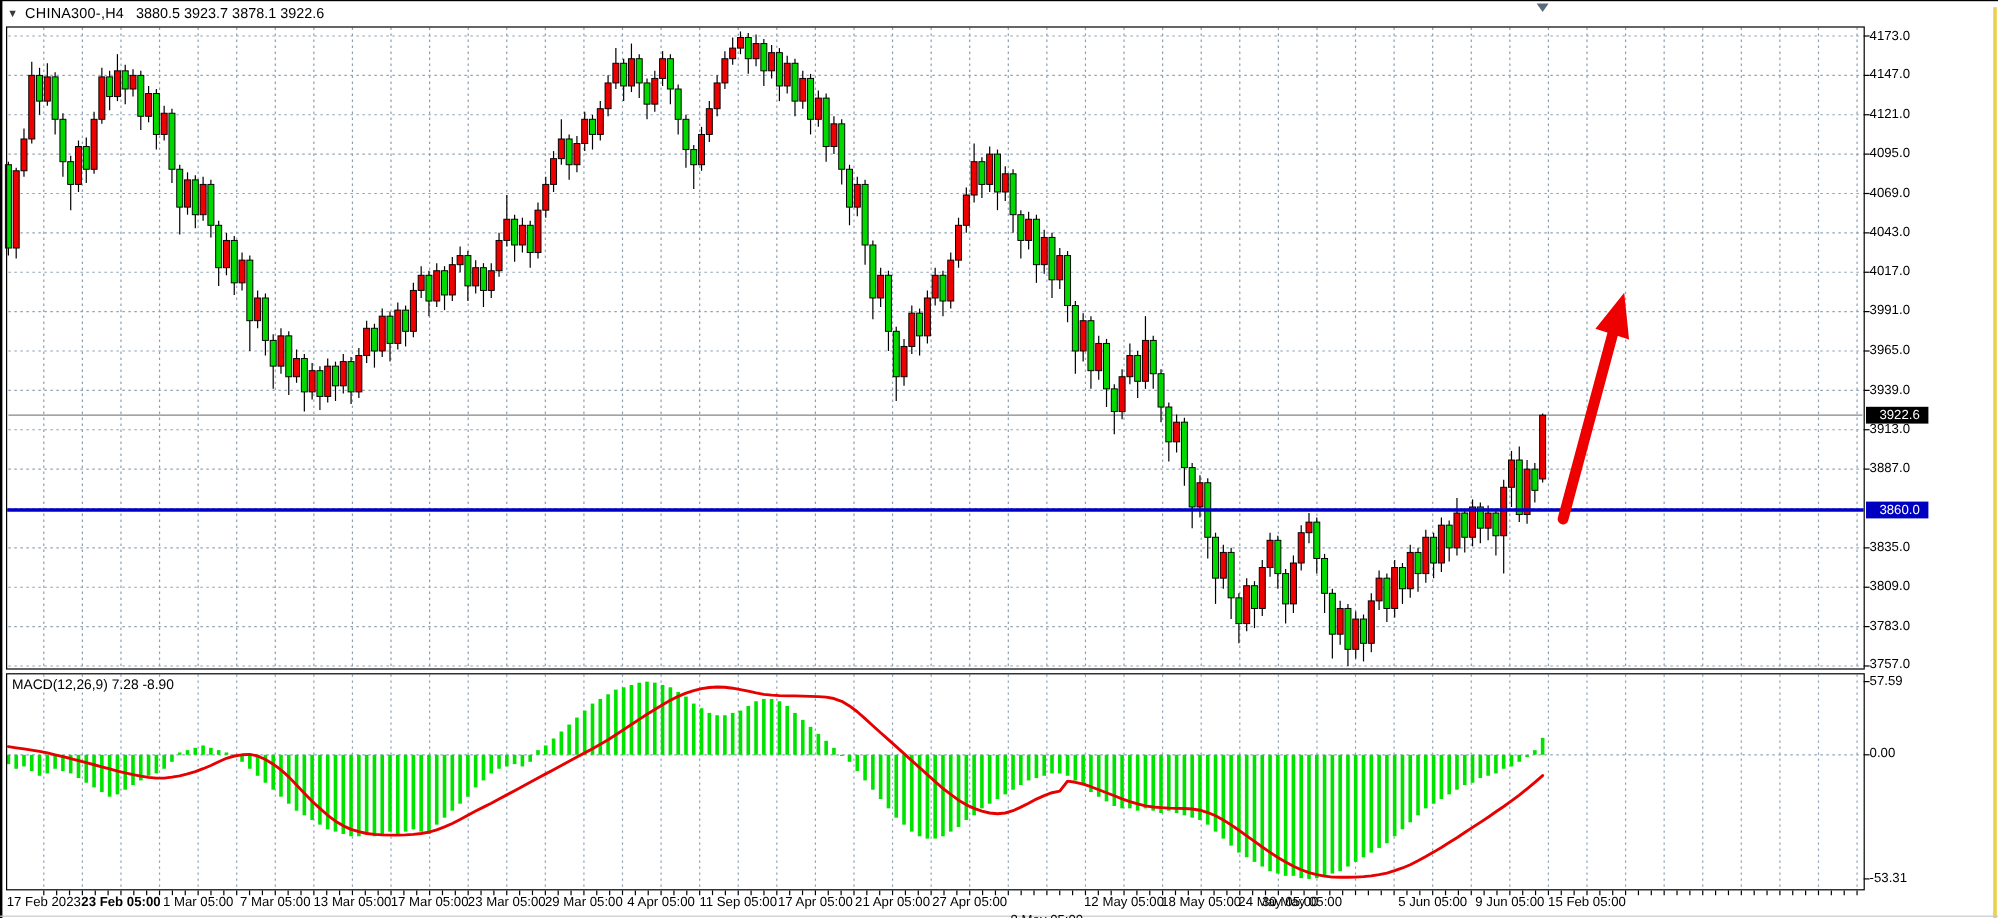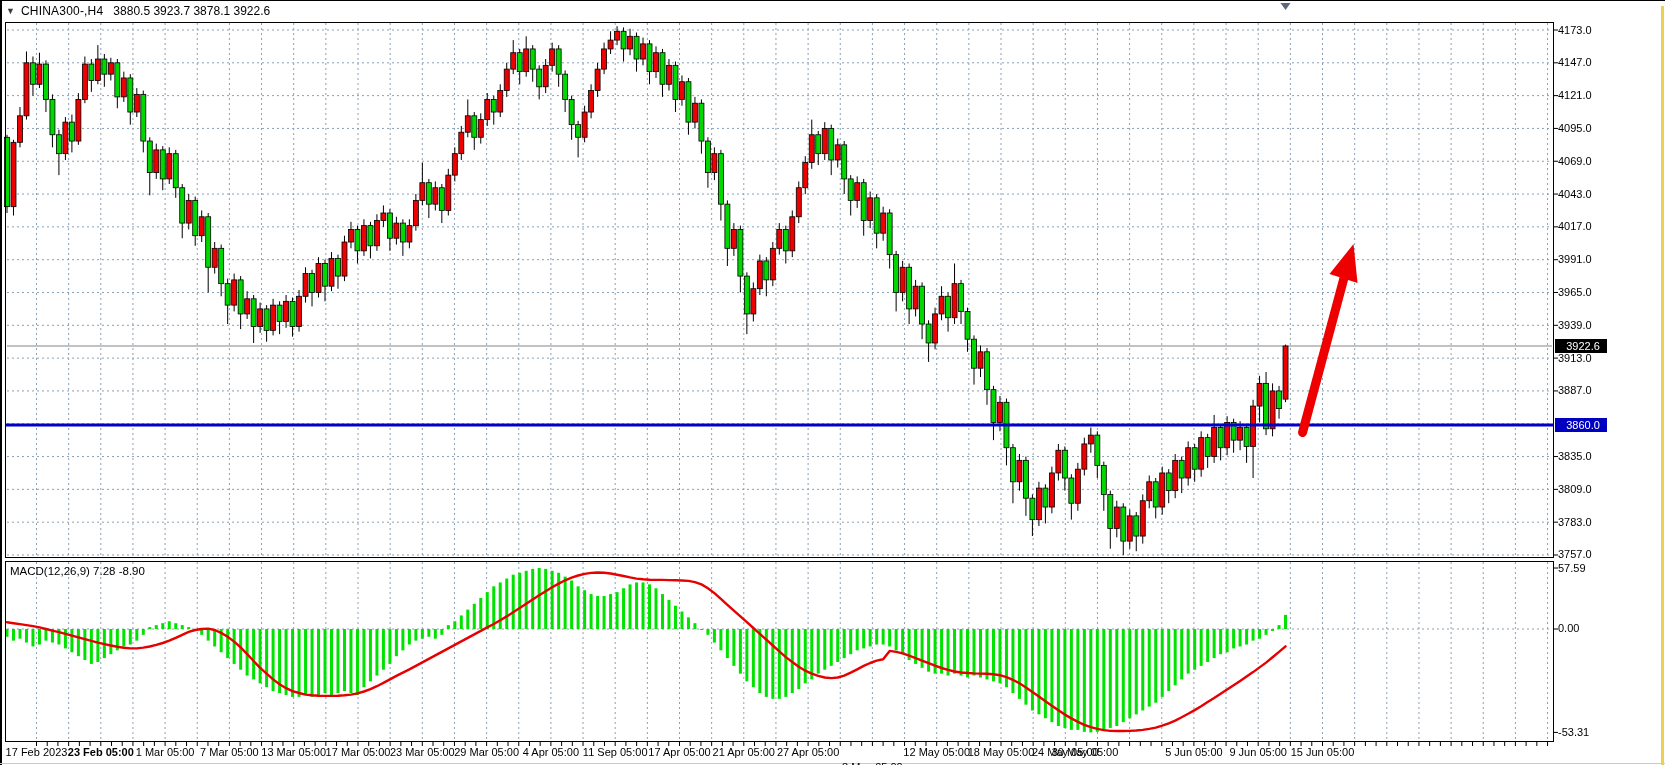--- a/index.html
+++ b/index.html
@@ -972,14 +972,14 @@
     <div class="dlabel" style="left: 679.5px;">17 Apr 05:00</div>
     <div class="dlabel" style="left: 743.8px;">21 Apr 05:00</div>
     <div class="dlabel" style="left: 808.1px;">27 Apr 05:00</div>
     <div class="dlabel" style="left: 872.4px; margin-top: 15px;">8 May 05:00</div>
     <div class="dlabel" style="left: 936.7px;">12 May 05:00</div>
     <div class="dlabel" style="left: 1001px;">18 May 05:00</div>
     <div class="dlabel" style="left: 1065.3px;">24 May 05:00</div>
     <div class="dlabel" style="left: 1085px;">30 May 05:00</div>
     <div class="dlabel" style="left: 1193.9px;">5 Jun 05:00</div>
     <div class="dlabel" style="left: 1258.2px;">9 Jun 05:00</div>
-    <div class="dlabel" style="left: 1322.5px;">15 Jun 05:00</div>
+    <div class="dlabel" style="left: 1322.5px;">15 Feb 05:00</div>
   </div>
 
 </body></html>

